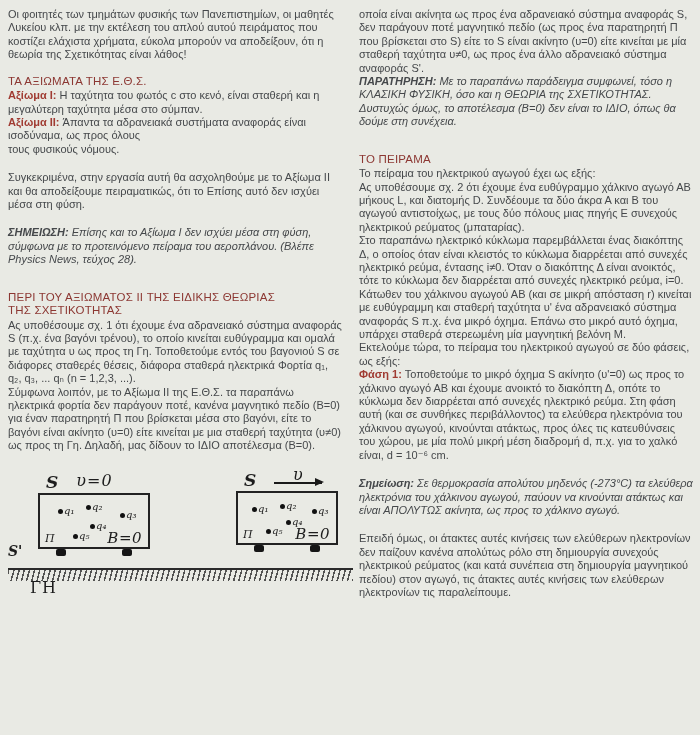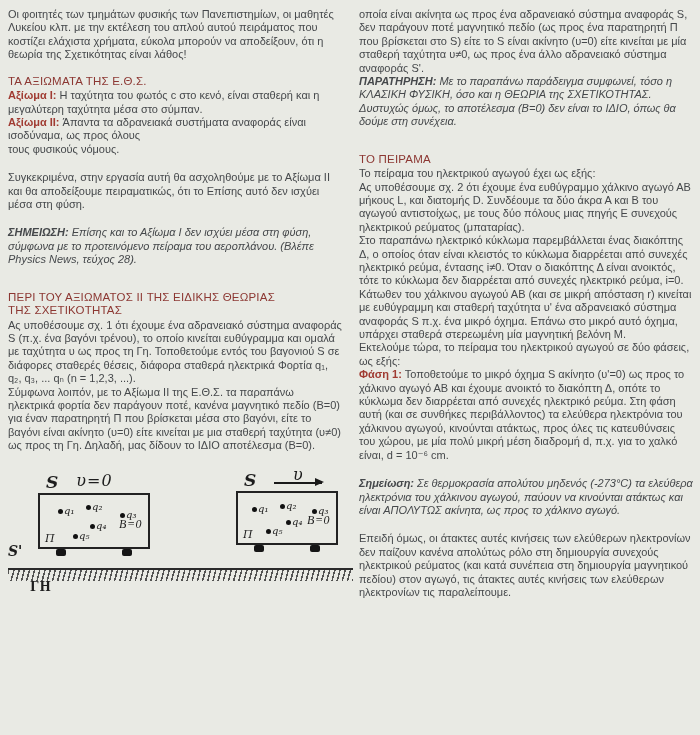--- a/index.html
+++ b/index.html
@@ -62,30 +62,30 @@
   }
   .wagon-box{
     position:relative;
     border:2.5px solid #222;
     background:transparent;
   }
   .charge{position:absolute;display:flex;align-items:flex-start;}
   .dot{width:5px;height:5px;border-radius:50%;background:#111;display:inline-block;margin-top:3px;}
   .charge-label{font-size:10px;font-style:italic;margin-left:1px;line-height:10px;}
   .obs-label{position:absolute;left:5px;bottom:1px;font-size:11px;font-style:italic;}
-  .field-label{position:absolute;right:6px;bottom:15px;font-size:12px;font-style:italic;letter-spacing:.5px;font-family:Liberation Serif, serif;}
+  .field-label{position:absolute;right:6px;bottom:1px;font-size:15px;font-style:italic;letter-spacing:.5px;}
   .wheels{display:flex;justify-content:space-between;padding:0 18px;margin-top:0;}
   .wheel{width:10px;height:7px;background:#151515;border-radius:2px;}
   .ground{
     position:absolute;left:0;top:99px;width:345px;height:11px;
     border-top:2.5px solid #2b2b2b;
     background:repeating-linear-gradient(105deg,rgba(45,45,45,.8) 0 1.5px,transparent 1.5px 5px);
   }
   .sprime-label{position:absolute;left:0;top:76px;font-size:14px;font-style:italic;font-weight:bold;}
-  .earth-label{position:absolute;left:22px;top:112px;font-size:12px;font-weight:bold;letter-spacing:1px;}
+  .earth-label{position:absolute;left:22px;top:112px;font-size:16px;font-weight:normal;letter-spacing:1px;}
 </style>
 </head>
 <body>
 
 <div class="page">
 
   <div class="col">
 
     <p class="sp-after">Οι φοιτητές των τμημάτων φυσικής των Πανεπιστημίων, οι μαθητές Λυκείου κλπ. με την εκτέλεση του απλού αυτού πειράματος που κοστίζει ελάχιστα χρήματα, εύκολα μπορούν να αποδείξουν, ότι η θεωρία της Σχετικότητας είναι λάθος!</p>
 

